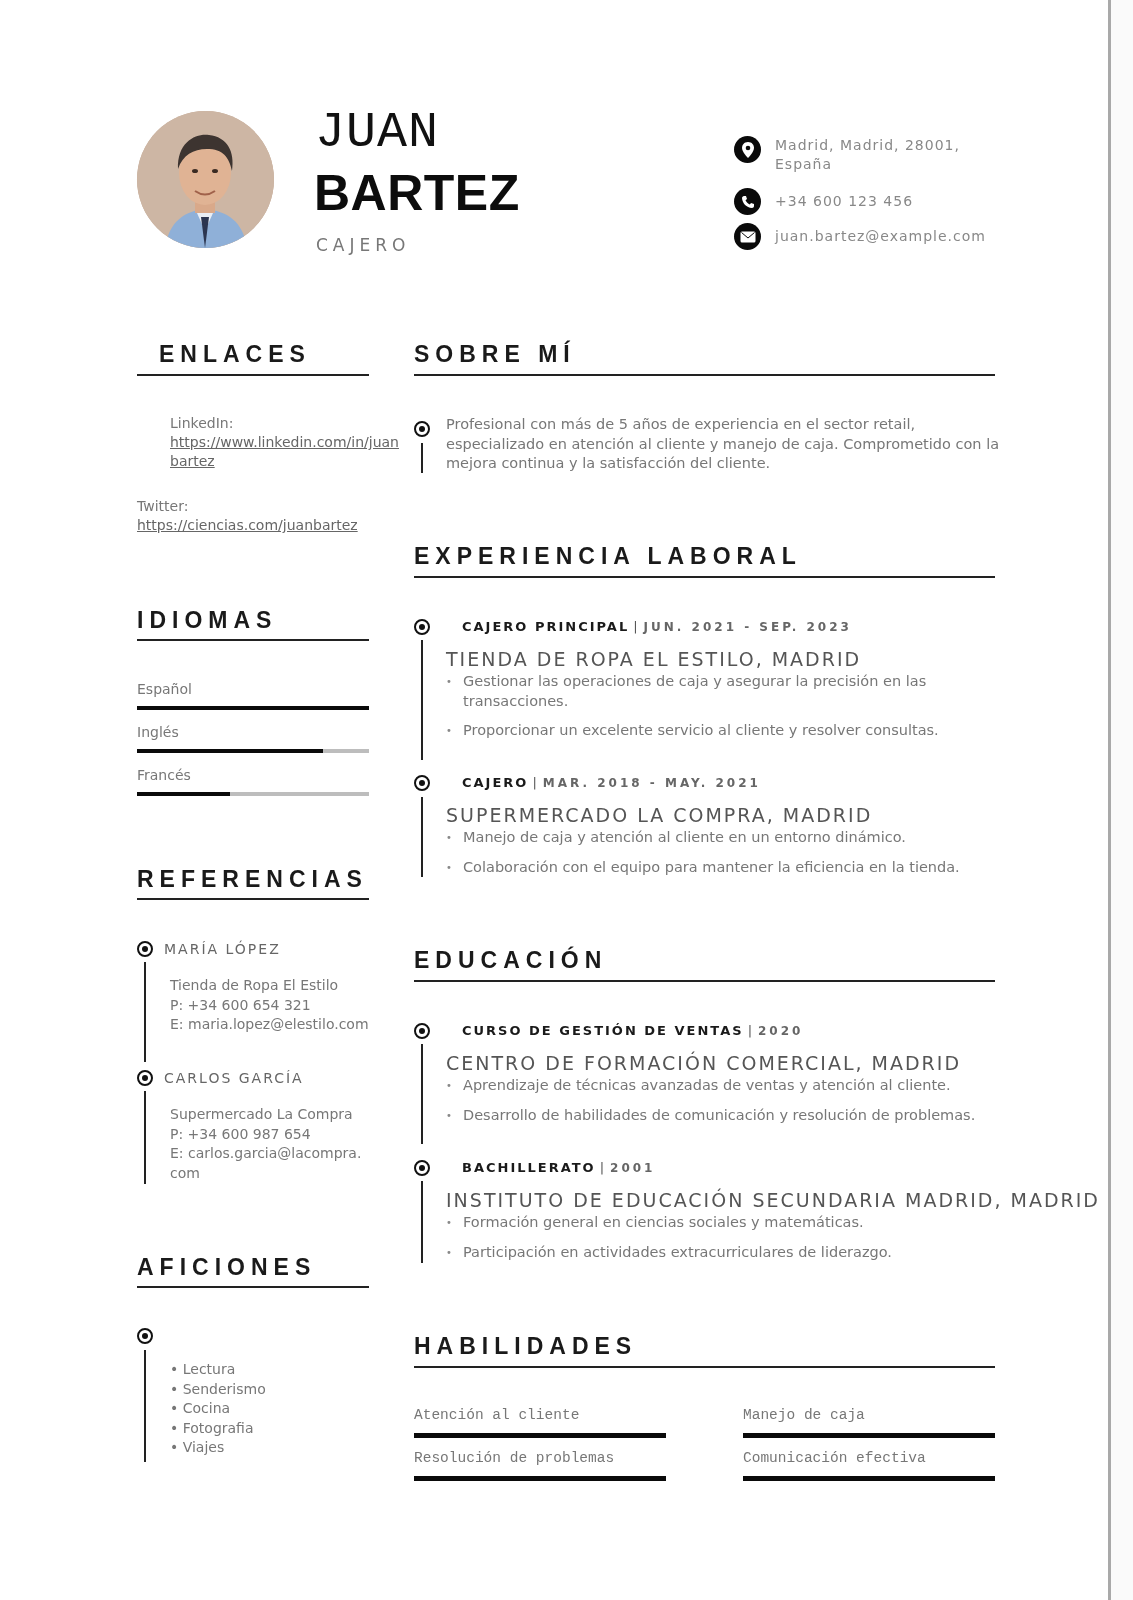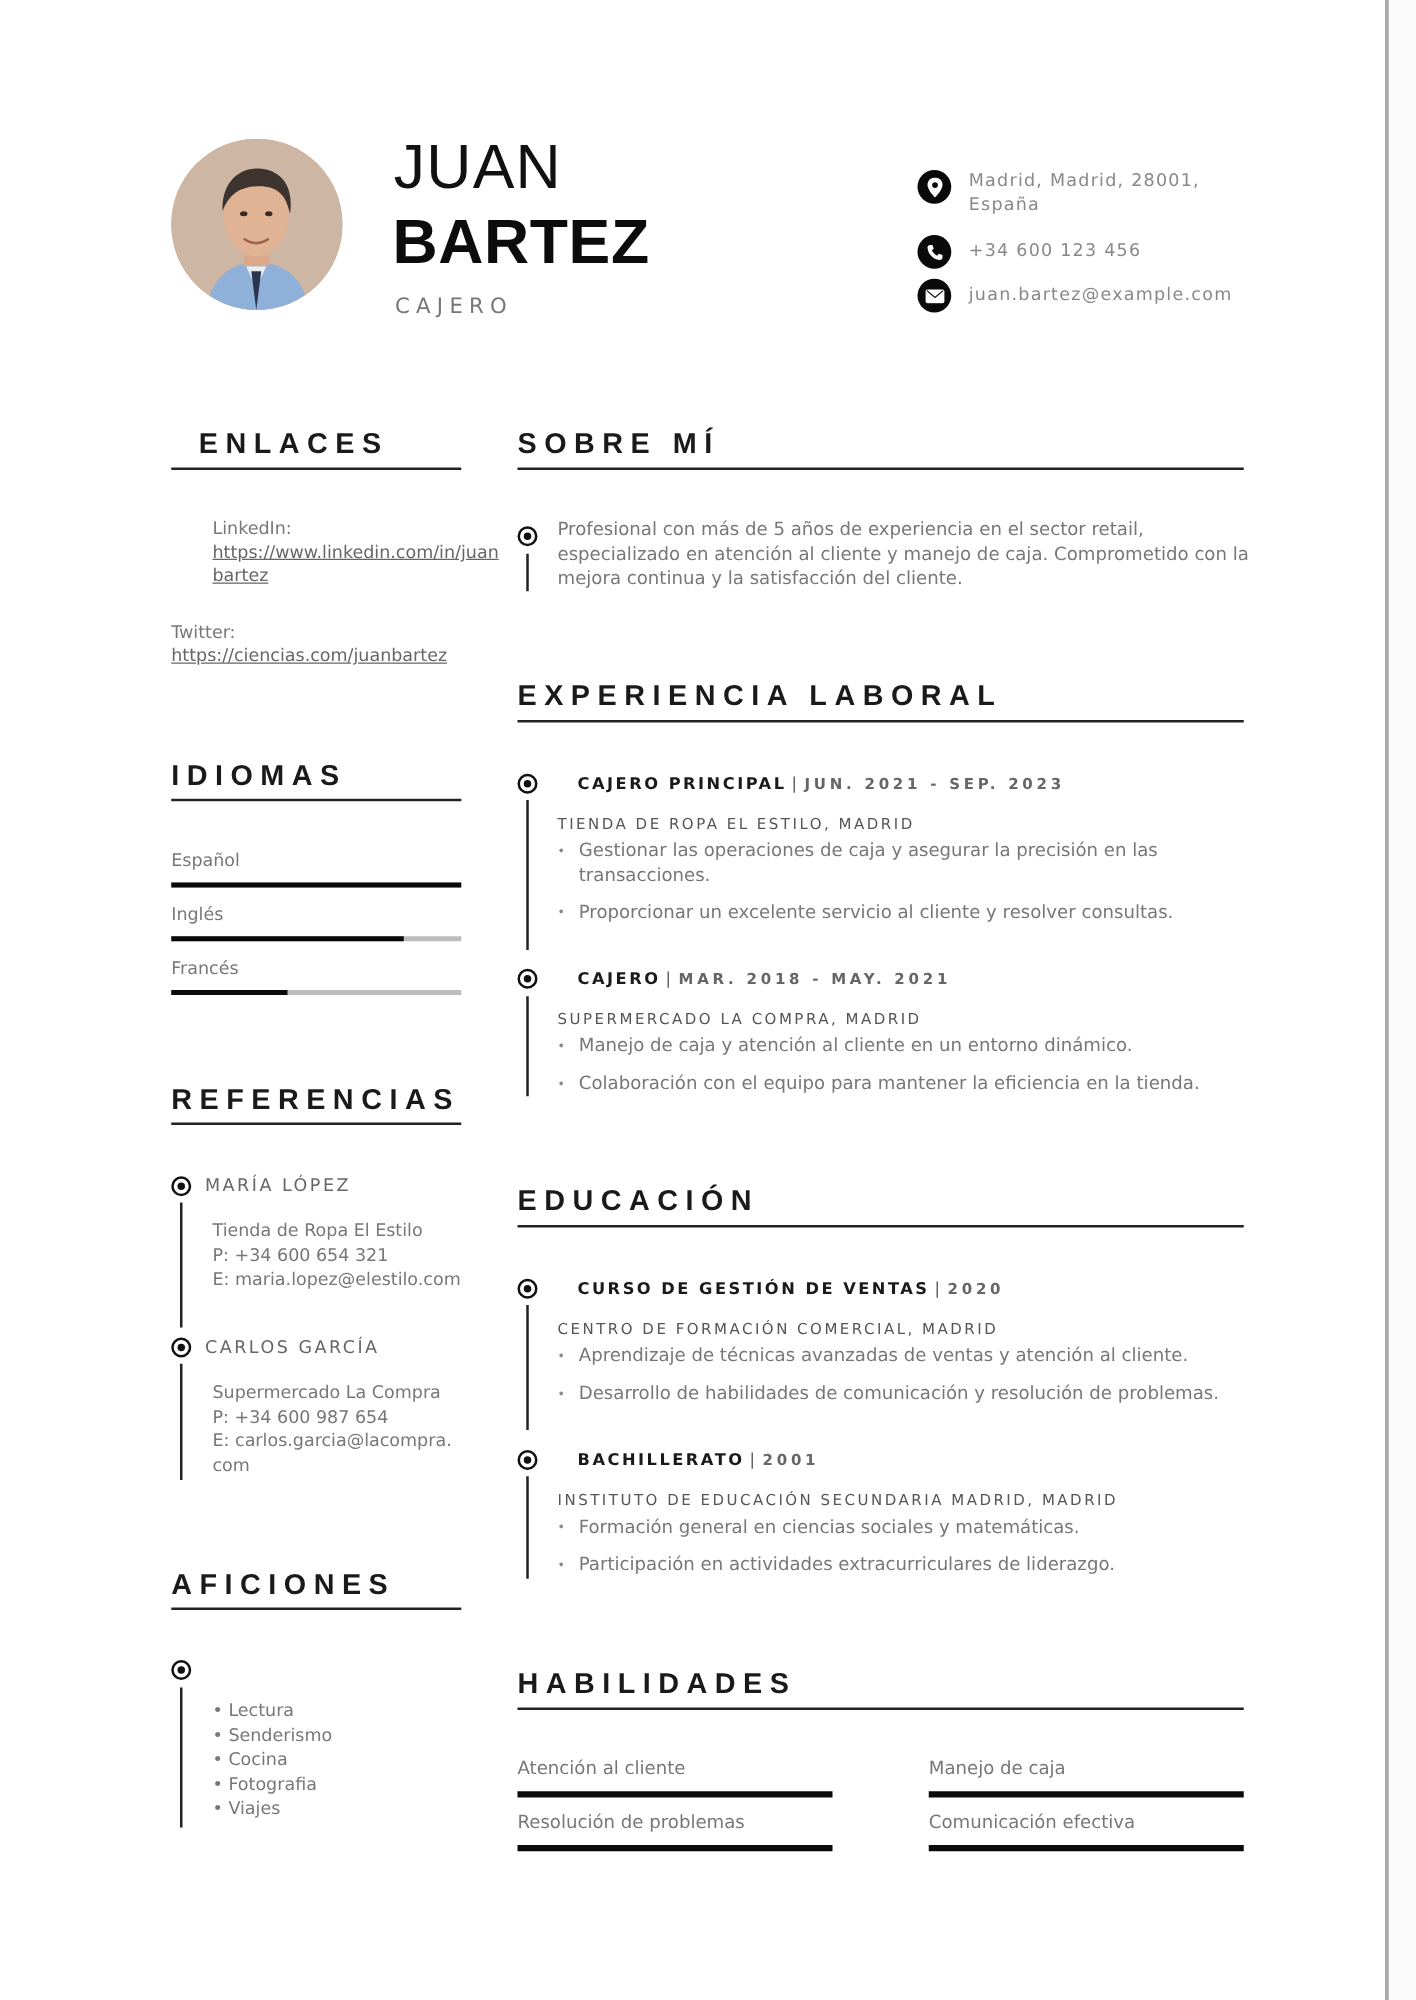--- a/index.html
+++ b/index.html
@@ -21,21 +21,21 @@
 
   
   .avatar {
     position: absolute; left: 137px; top: 111px; width: 137px; height: 137px;
     border-radius: 50%; overflow: hidden;
     background: radial-gradient(circle at 50% 40%, #d9c5b6 0%, #c4ab98 60%, #b59b88 100%);
   }
   .avatar svg { width: 100%; height: 100%; display: block; }
   .name-first {
     position: absolute; left: 315px; top: 108px;
-    font-family: Liberation Sans, sans-serif; font-weight: 300;
+    font-family: Liberation Mono, monospace; font-weight: 300;
     font-size: 50px; color: #111; letter-spacing: 1px; line-height: 1;
     -webkit-text-stroke: 0;
   }
   .name-last {
     position: absolute; left: 314px; top: 168px;
     font-family: "Liberation Sans", sans-serif; font-weight: 700;
     font-size: 50px; color: #0c0c0c; line-height: 1; letter-spacing: 0.5px;
   }
   .job-title {
     position: absolute; left: 316px; top: 237px;
@@ -81,26 +81,26 @@
 
   .hobbies { position: absolute; left: 170px; top: 1360px; font-size: 14px; color: #777; line-height: 19.5px; list-style: none; }
 
   
   .about-text { position: absolute; left: 446px; top: 415px; width: 555px; font-size: 14.5px; color: #777; line-height: 19.5px; }
 
   .entry-head { position: absolute; left: 462px; font-size: 13px; color: #1a1a1a; letter-spacing: 2px; line-height: 16px; white-space: nowrap; }
   .entry-head .role { font-weight: 700; }
   .entry-head .sep { color: #555; margin: 0 4px; }
   .entry-head .date { color: #666; letter-spacing: 3px; font-weight: 700; font-size: 12px; }
-  .entry-org { position: absolute; left: 446px; font-size: 12px; color: #555; letter-spacing: 2px; line-height: 16px; white-space: nowrap; }
+  .entry-org { position: absolute; left: 446px; font-size: 19px; color: #555; letter-spacing: 2px; line-height: 16px; white-space: nowrap; }
   .entry-bullets { position: absolute; left: 446px; width: 540px; list-style: none; }
   .entry-bullets li { position: relative; padding-left: 17px; font-size: 14.5px; color: #777; line-height: 19.5px; margin-bottom: 10px; }
   .entry-bullets li::before { content: "•"; position: absolute; left: 0; top: 0; font-size: 10px; color: #888; }
 
-  .skill { position: absolute; width: 252px; }
+  .skill { position: absolute; width: 252px; font-family: Liberation Mono, monospace; }
   .skill-label { font-size: 14.5px; color: #777; line-height: 18px; }
   .skill-bar { margin-top: 9px; height: 5px; background: #0a0a0a; }
 </style>
 </head>
 <body>
 
 <div class="right-gutter"></div>
 <div class="right-edge"></div>
 
 <div class="avatar">

